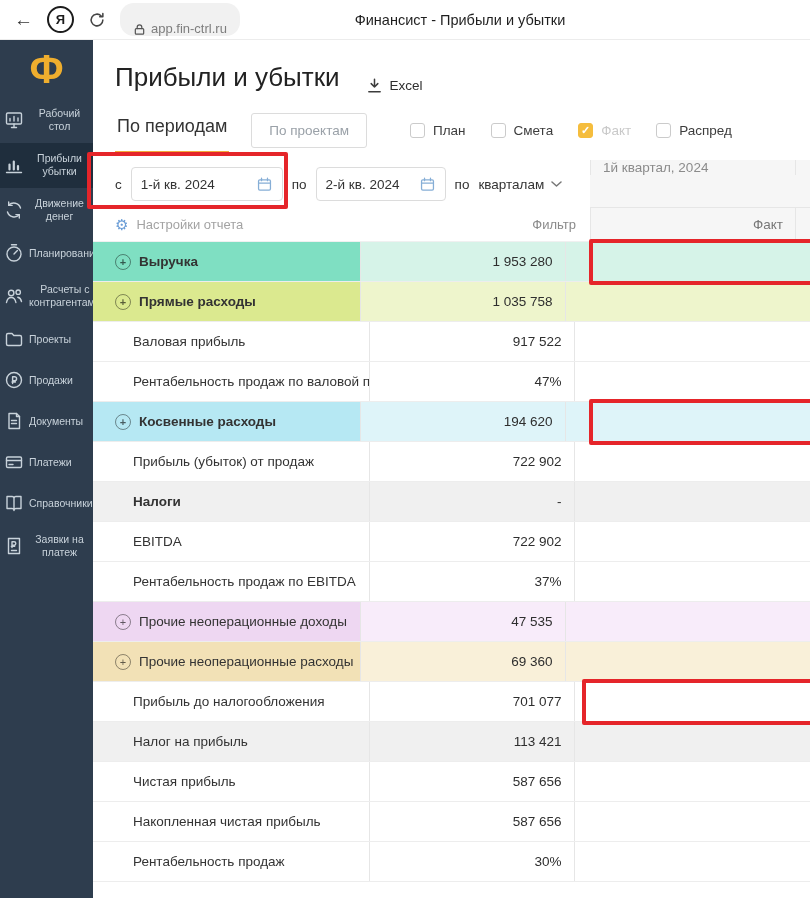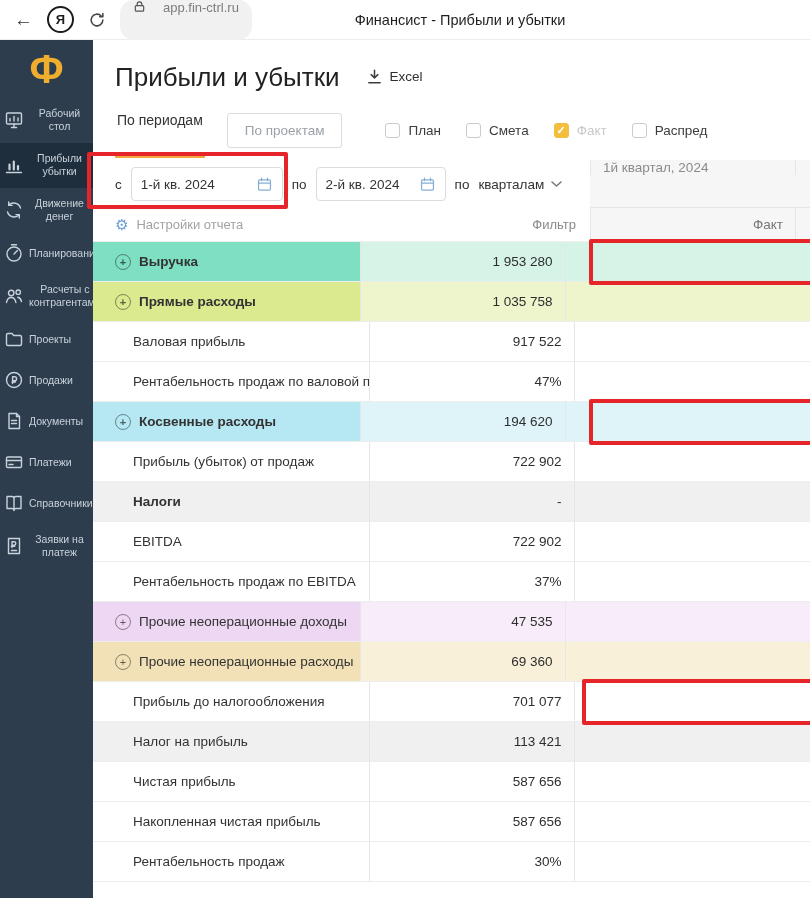--- a/index.html
+++ b/index.html
@@ -10,50 +10,50 @@
   }
 
   
   .bbar{ display:flex; align-items:center; height:40px; padding:0 14px; gap:14px;
          background:#fff; border-bottom:1px solid #ececec; position:relative; z-index:2;}
   .back{ font-size:19px; color:#333; cursor:pointer; }
   .ya{ width:27px; height:27px; border:2px solid #1c1c1c; border-radius:50%;
        display:flex; align-items:center; justify-content:center;
        font-size:13px; font-weight:700; color:#1c1c1c; cursor:pointer; }
   .refresh{ display:flex; cursor:pointer; }
-  .urlpill{ display:flex; align-items:flex-start; gap:17px; background:#f1f1f1; border-radius:14px;
-            height:40px; padding:0 13px; font-size:13px; color:#7d7d7d; cursor:pointer; }
+  .urlpill{ display:flex; align-items:flex-end; gap:5px; background:#f1f1f1; border-radius:14px;
+            height:33px; padding:0 13px; font-size:13px; color:#7d7d7d; cursor:pointer; }
   .btitle{ position:absolute; left:calc(50% + 55px); transform:translateX(-50%);
            font-size:14.5px; color:#1f1f1f; white-space:nowrap; }
 
   
   .app{ display:flex; height:858px; }
   .sidebar{ width:93px; flex:none; background:#2e3d4e; overflow:hidden;
             display:flex; flex-direction:column; }
   .logo{ height:58px; display:flex; align-items:center; justify-content:center;
          font-size:40px; font-weight:700; color:#efae2e; }
   .side-item{ padding:9px 3px 10px; display:flex; align-items:center;
               gap:4px; cursor:pointer; }
   .side-item.active{ background:#1f2e3d; }
   .side-label{ font-size:10.5px; line-height:13px; color:#c8d2da; text-align:center; }
   .side-icon{ display:flex; }
   .side-icon svg{ stroke:#c8d2da; fill:none; stroke-width:1.4; stroke-linecap:round; stroke-linejoin:round; }
 
   .main{ flex:1; overflow:hidden; position:relative; display:flex; flex-direction:column; background:#fff; }
 
   
-  .page-header{ padding:20px 0 0 22px; display:flex; align-items:flex-start; gap:26px; height:54px; }
+  .page-header{ padding:20px 0 0 22px; display:flex; align-items:flex-end; gap:26px; height:54px; }
   .page-header h1{ font-size:26px; font-weight:500; color:#222; line-height:34px; }
   .excel{ display:flex; align-items:center; gap:7px; font-size:13.5px; color:#2f2f2f;
           cursor:pointer; margin-top:8px; }
   .excel svg{ stroke:#3c3c3c; fill:none; stroke-width:1.6; stroke-linecap:round; stroke-linejoin:round; }
 
   
   .tabs-row{ display:flex; align-items:center; margin:16px 0 0 22px; height:40px; white-space:nowrap; }
-  .tab-active{ font-size:14px; color:#333; font-weight:500; padding:10px 2px 27px;
+  .tab-active{ font-size:18px; color:#333; font-weight:500; padding:10px 2px 14px;
                border-bottom:3px solid #f2a93b; margin-right:22px; cursor:pointer; }
   .tab-box{ border:1px solid #dcdcdc; border-radius:3px; padding:9px 17px; font-size:13.5px;
             margin-right:9px; cursor:pointer; background:#fff; }
   .tab-box.projects{ color:#9aa1a8; }
   .tab-box.svod{ color:#6e95bf; }
   .checks{ display:flex; align-items:center; gap:25px; margin-left:34px; }
   .check{ display:flex; align-items:center; gap:8px; font-size:13.5px; color:#3d3d3d; cursor:pointer; }
   .box{ width:15px; height:15px; border:1.5px solid #cbcbcb; border-radius:3px; background:#fff; flex:none;
         display:flex; align-items:center; justify-content:center; }
   .box.checked{ background:#f5bd3d; border-color:#f5bd3d; color:#fff; font-size:11px; font-weight:700; }

